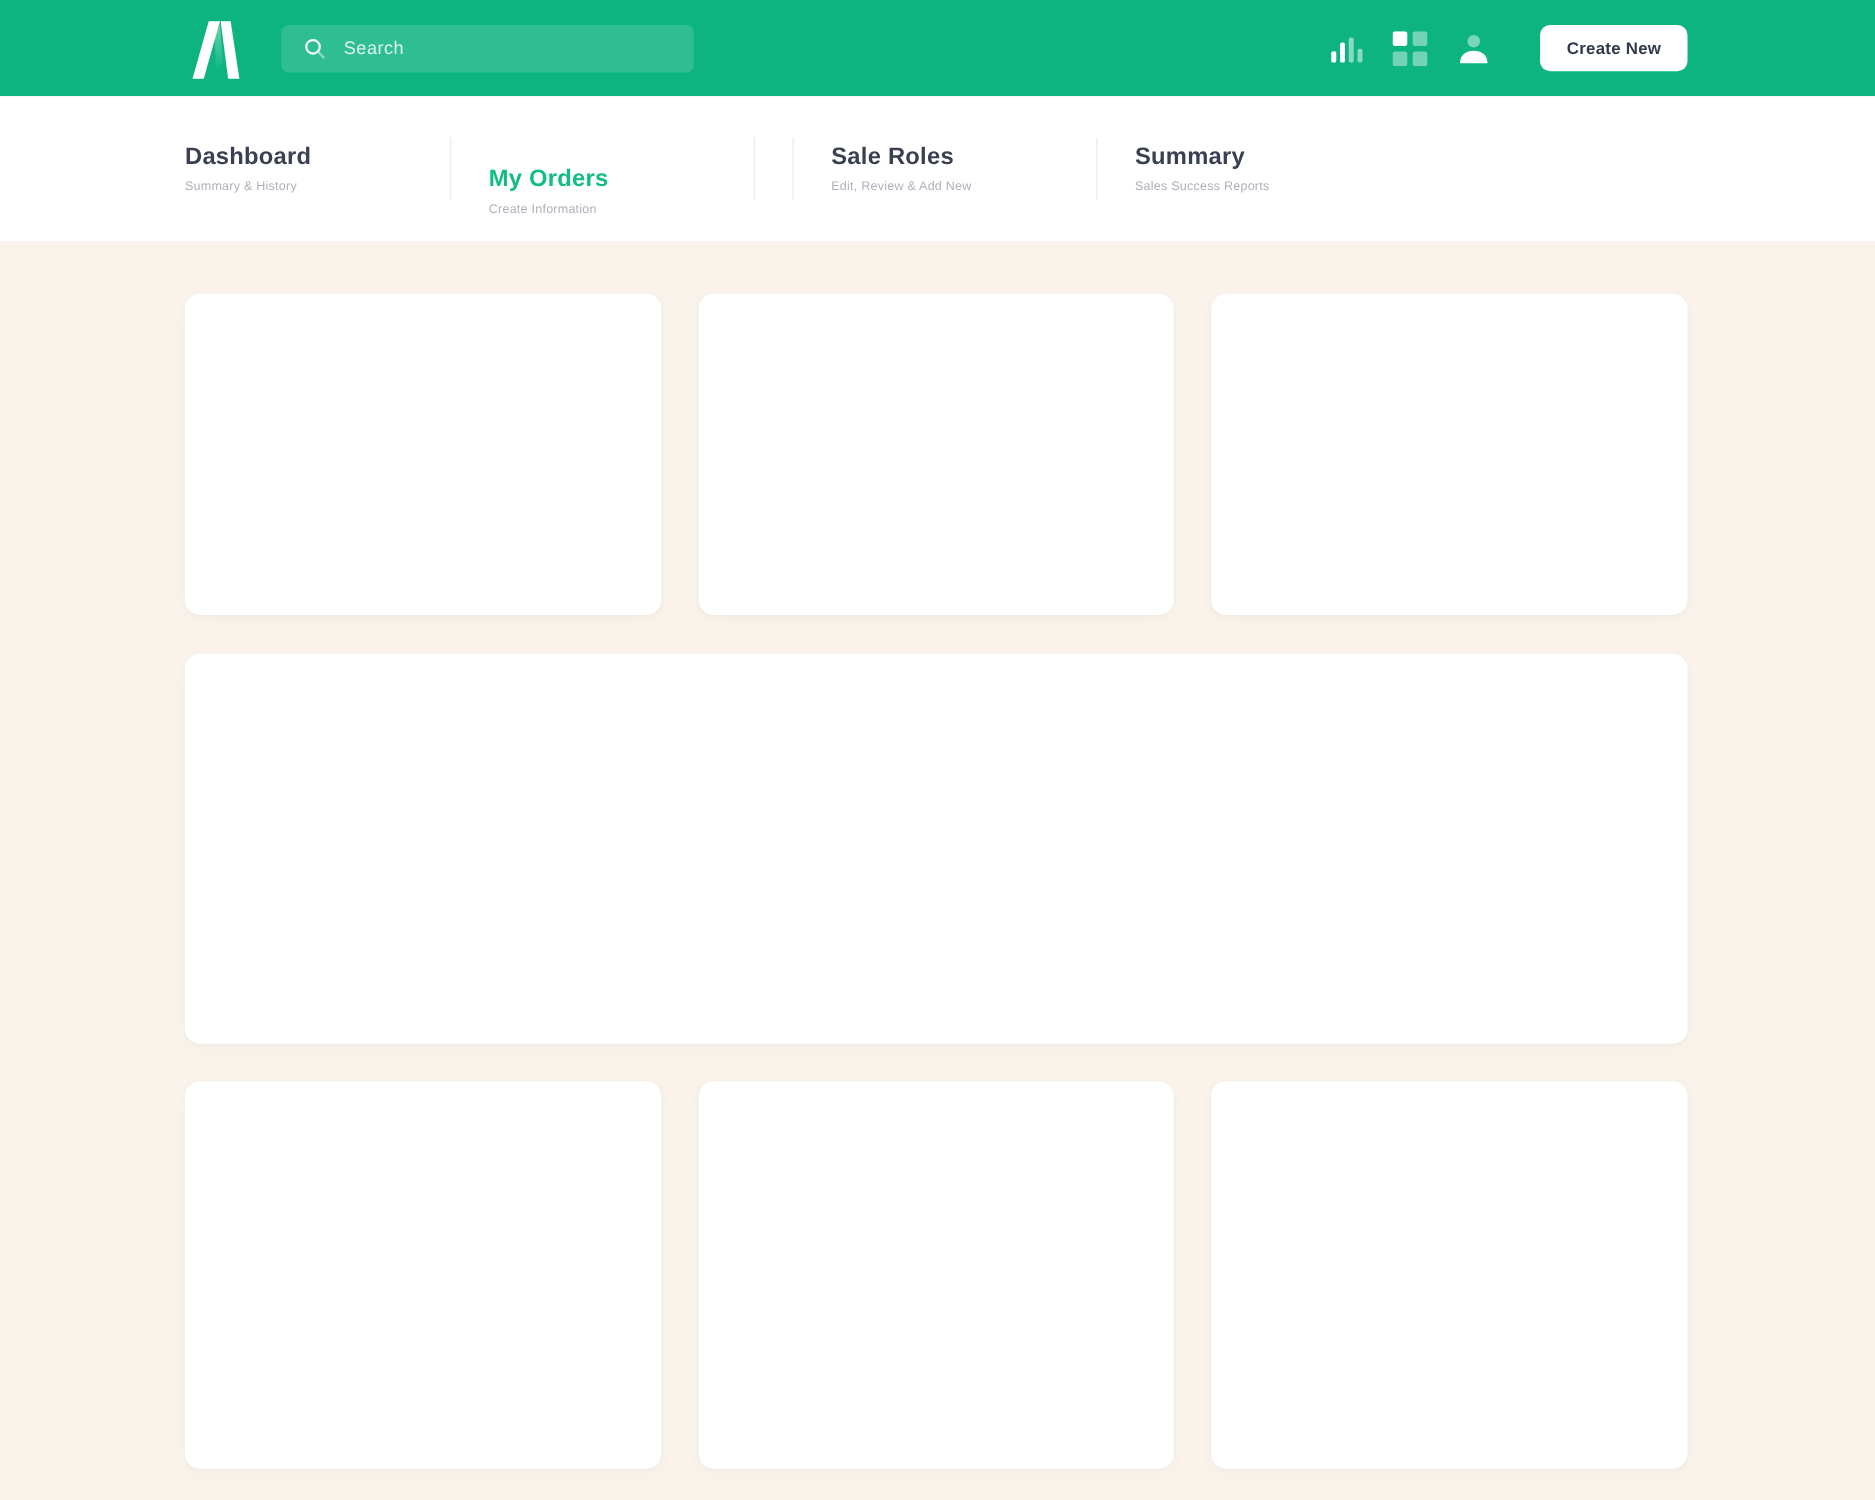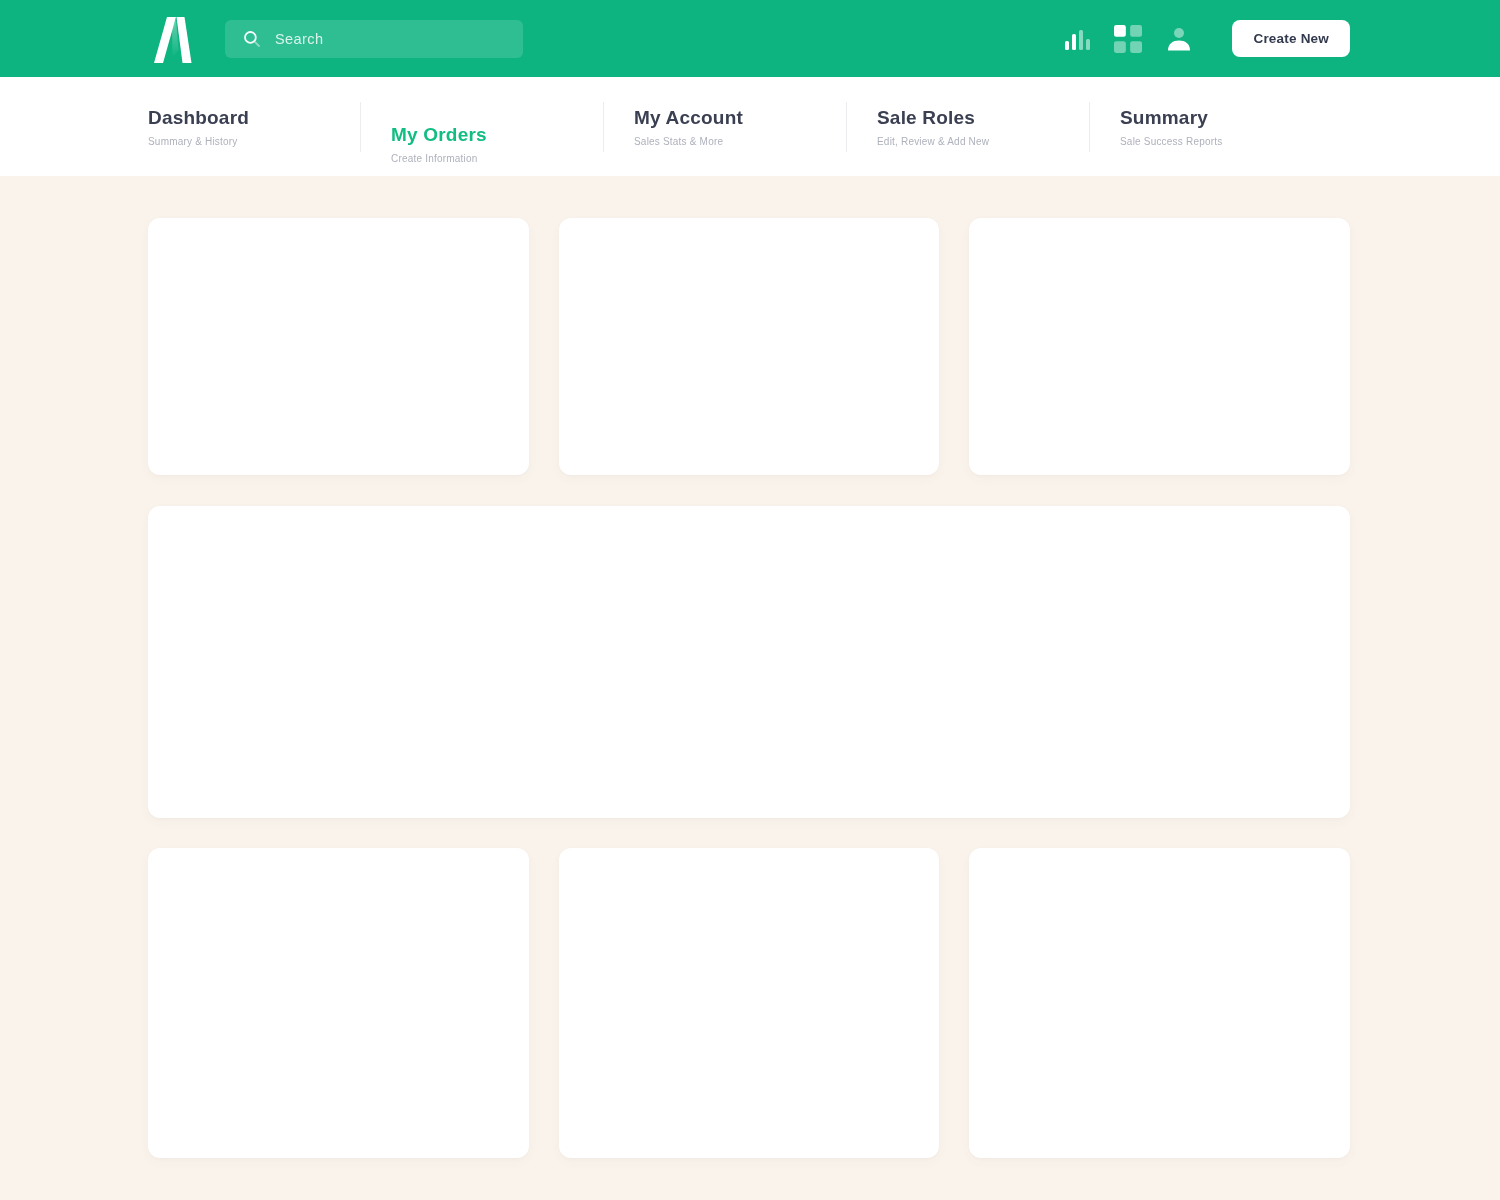--- a/index.html
+++ b/index.html
@@ -22,21 +22,21 @@
   
   .app-header{
     height:77px;
     background:var(--header-green);
     display:flex;
     align-items:center;
     padding:0 150px 0 148px;
   }
   .logo{width:48px;height:50px;flex:0 0 auto;margin-right:29px;display:block;}
   .search-box{
-    width:298px;height:38px;
+    width:330px;height:38px;
     background:rgba(255,255,255,0.14);
     border-radius:6px;
     display:flex;align-items:center;
     padding:0 14px 0 18px;
   }
   .search-box .search-glyph{width:18px;height:18px;flex:0 0 auto;margin-right:14px;}
   .search-box input{
     background:transparent;border:none;outline:none;
     color:#fff;font-size:14.5px;letter-spacing:.4px;
     font-family:"Liberation Sans","DejaVu Sans",sans-serif;
@@ -50,21 +50,21 @@
     height:37px;padding:0 21px;
     background:#fff;border:none;border-radius:8px;
     font-family:"Liberation Sans","DejaVu Sans",sans-serif;
     font-size:13.5px;font-weight:700;letter-spacing:.2px;
     color:var(--create-button-text);
     cursor:pointer;
   }
 
   
   .tab-nav{
-    height:99px;background:#fff;
+    height:116px;background:#fff;
     display:flex;align-items:center;
     padding:0 0 0 148px;
   }
   .tab{
     width:212px;flex:0 0 auto;
     display:flex;flex-direction:column;justify-content:center;
     cursor:pointer;
   }
   .tab-title{
     font-size:19px;font-weight:700;letter-spacing:.2px;
@@ -145,35 +145,31 @@
     <span class="tab-sub">Summary &amp; History</span>
   </div>
   <div class="tab-divider"></div>
 
   <div class="tab active">
     <span class="tab-title">My Orders</span>
     <span class="tab-sub">Create Information</span>
   </div>
   <div class="tab-divider"></div>
 
-  <div class="tab">
-    <span class="tab-title">My Account</span>
-    <span class="tab-sub">Sales Stats &amp; More</span>
-  </div>
   <div class="tab-divider"></div>
 
   <div class="tab">
     <span class="tab-title">Sale Roles</span>
     <span class="tab-sub">Edit, Review &amp; Add New</span>
   </div>
   <div class="tab-divider"></div>
 
   <div class="tab">
     <span class="tab-title">Summary</span>
-    <span class="tab-sub">Sale Success Reports</span>
+    <span class="tab-sub">Sales Success Reports</span>
   </div>
 </nav>
 
 <main class="content">
   <div class="cards-row row-top">
     <div class="card"></div>
     <div class="card"></div>
     <div class="card"></div>
   </div>
 

